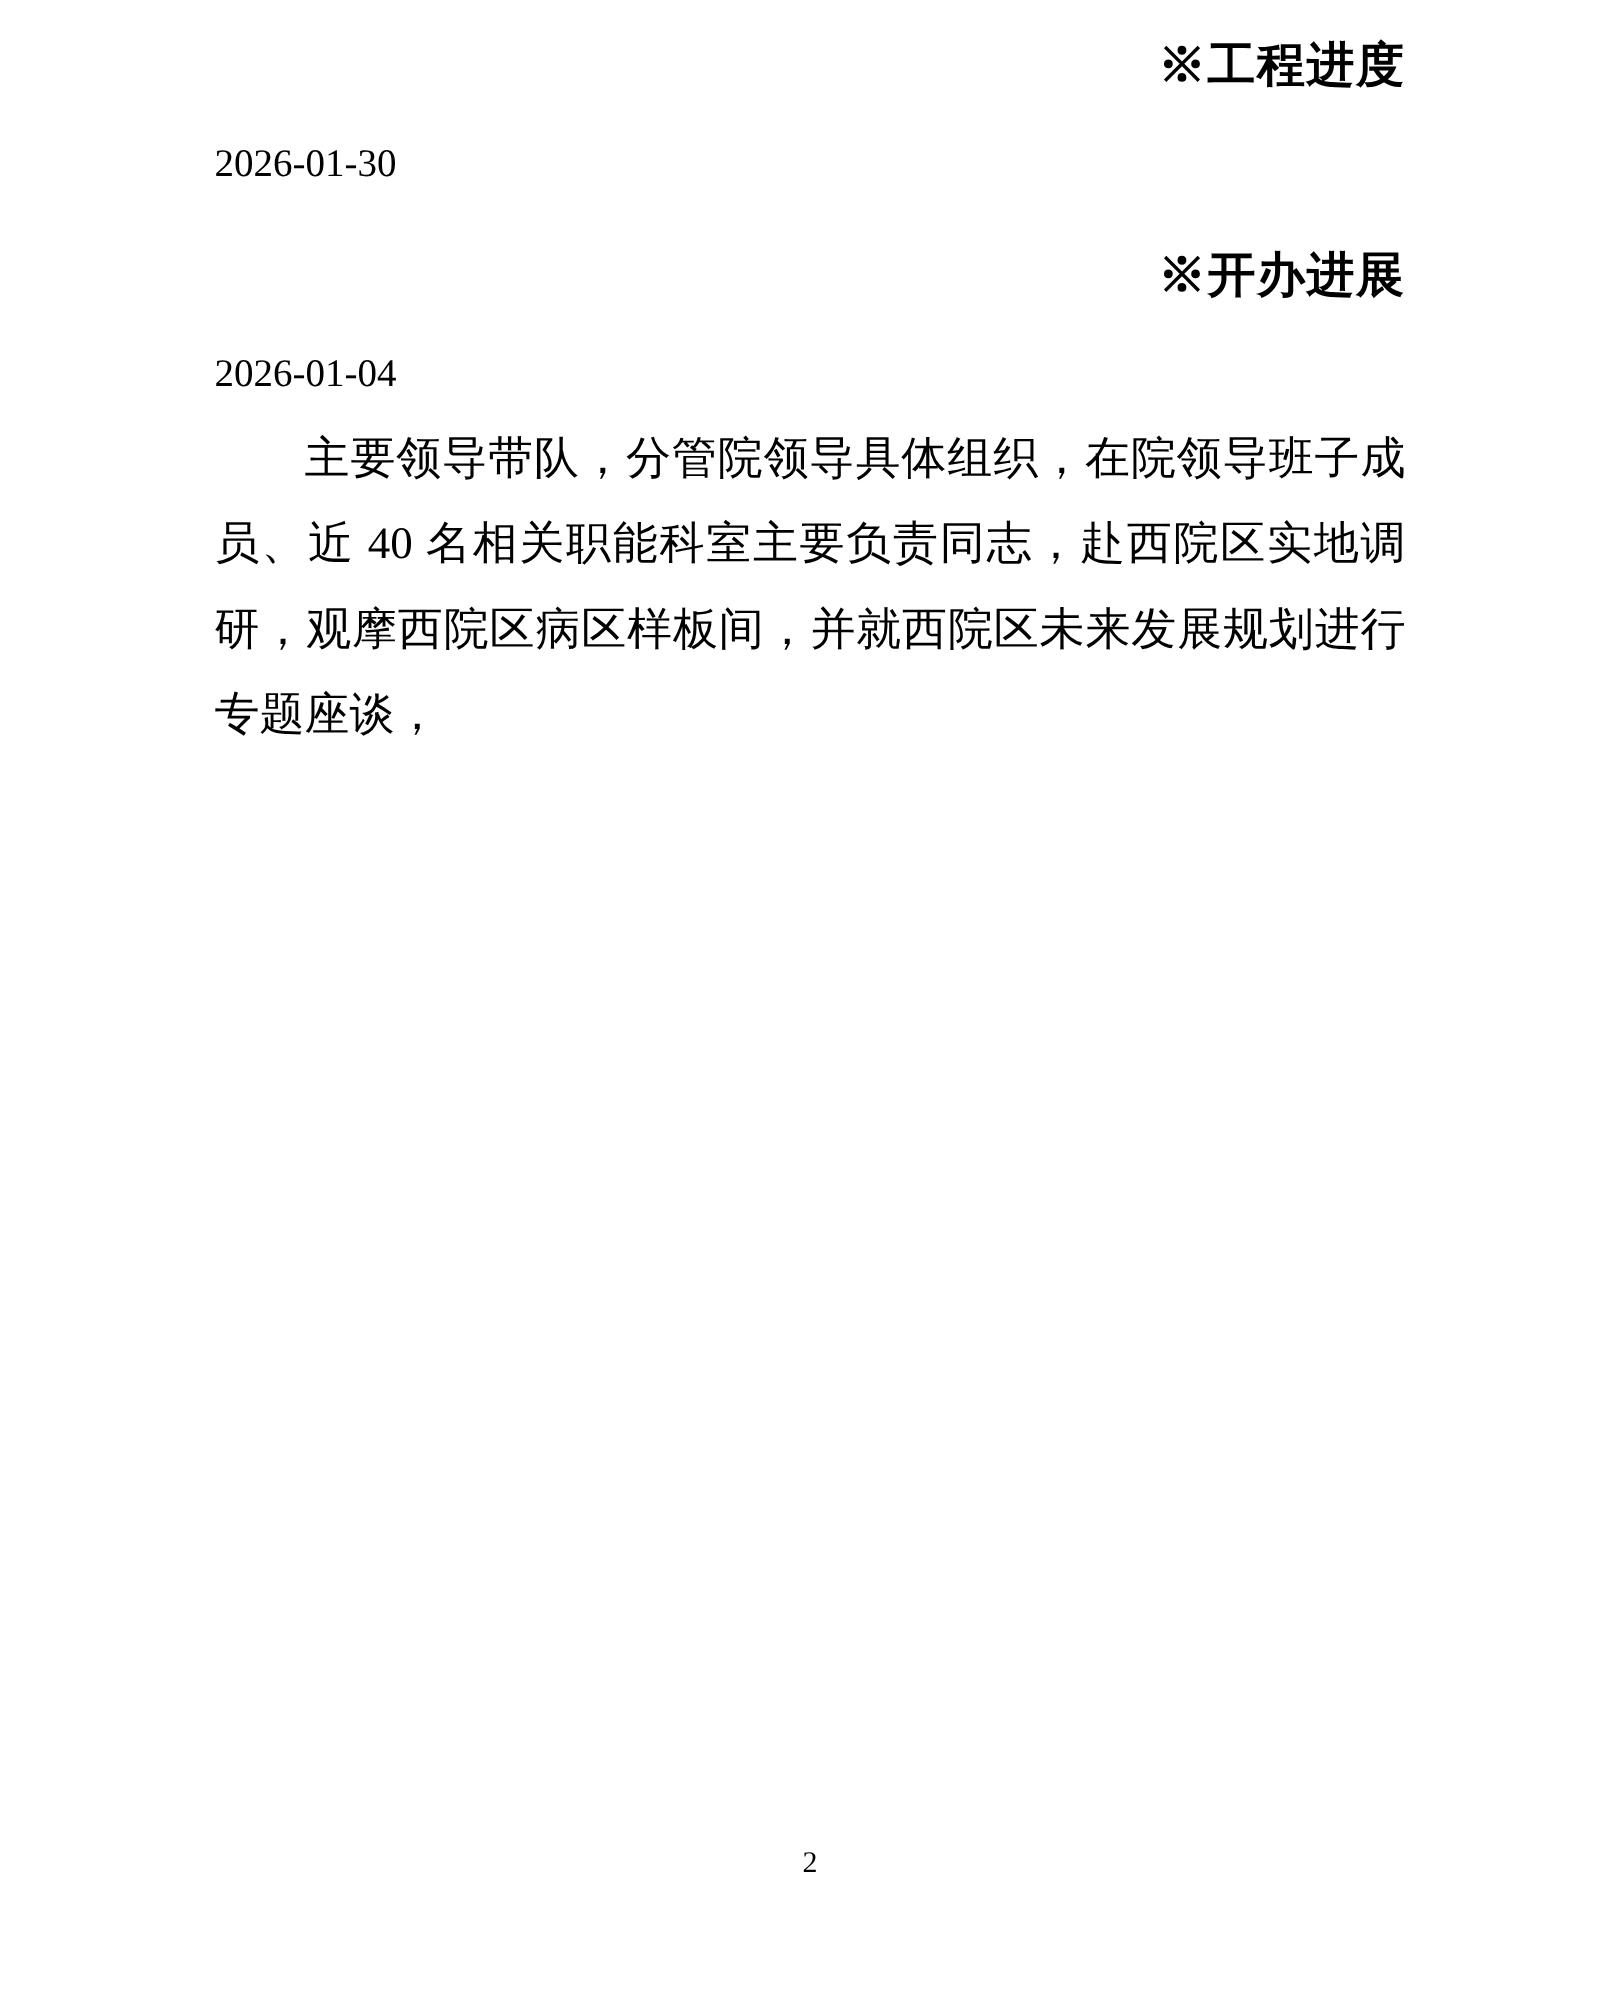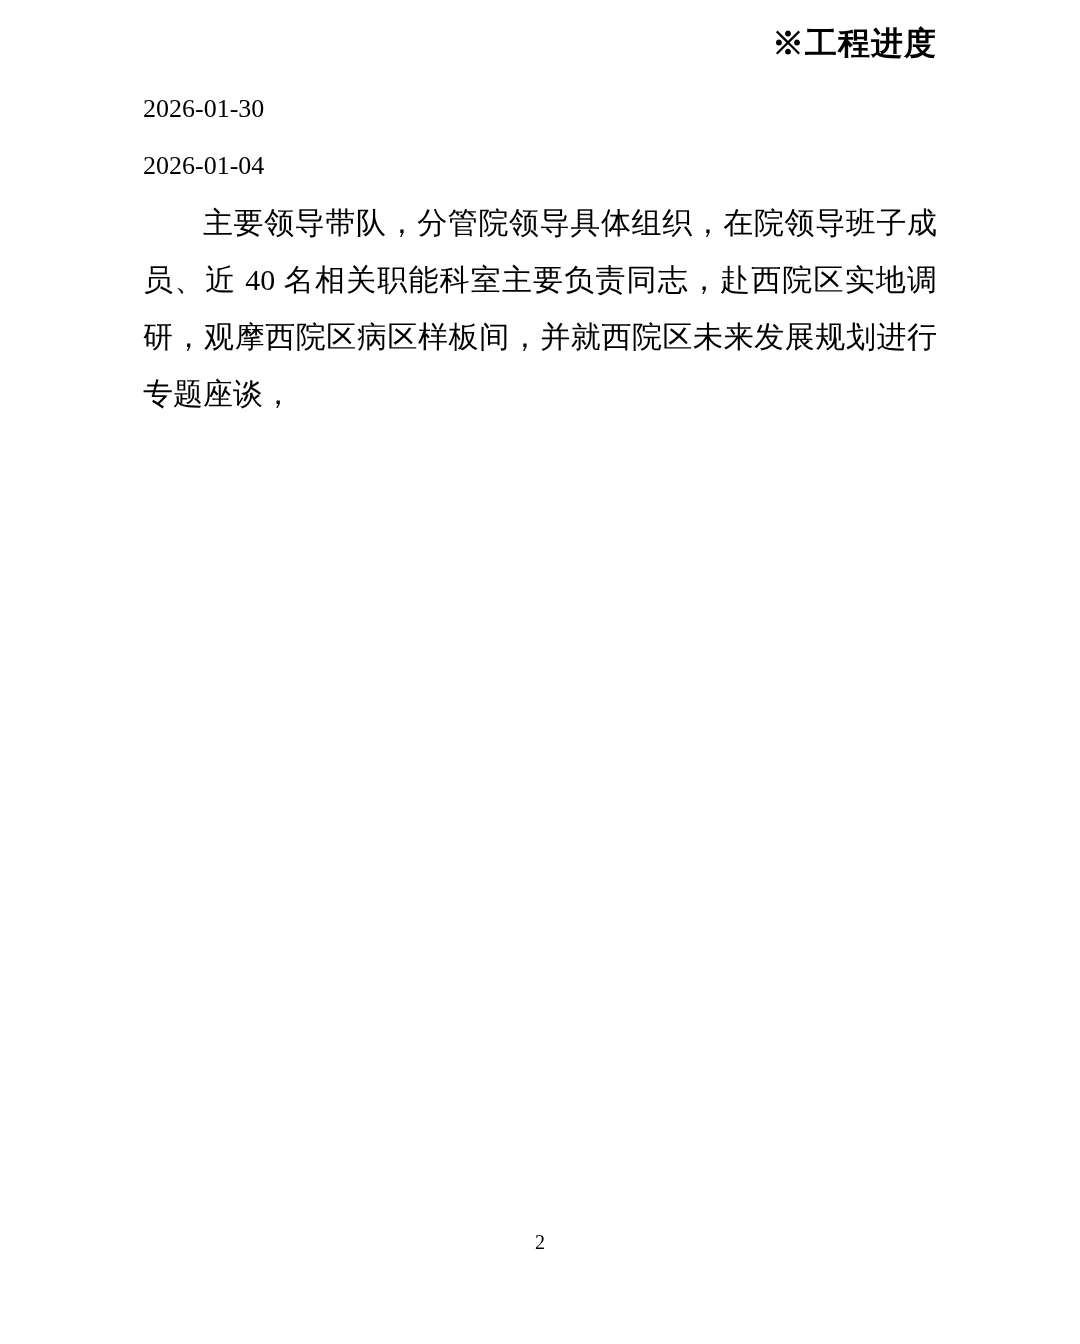--- a/index.html
+++ b/index.html
@@ -57,20 +57,21 @@
 <body>
 
 <div class="page">
   <div class="content">
 
     <h2 class="section-heading first">※工程进度</h2>
 
     <div class="entry-date">2026-01-30</div>
 
 
+    <h2 class="section-heading">※开办进展</h2>
 
 
 
     <div class="entry-date">2026-01-04</div>
 
 
 
     <p class="entry-para">主要领导带队，分管院领导具体组织，在院领导班子成员、近 40 名相关职能科室主要负责同志，赴西院区实地调研，观摩西院区病区样板间，并就西院区未来发展规划进行专题座谈，</p>
 
   </div>

